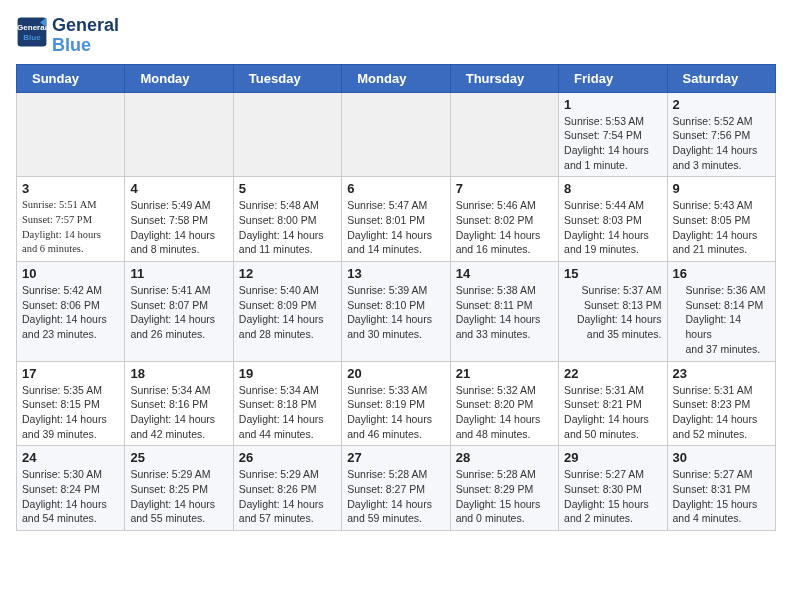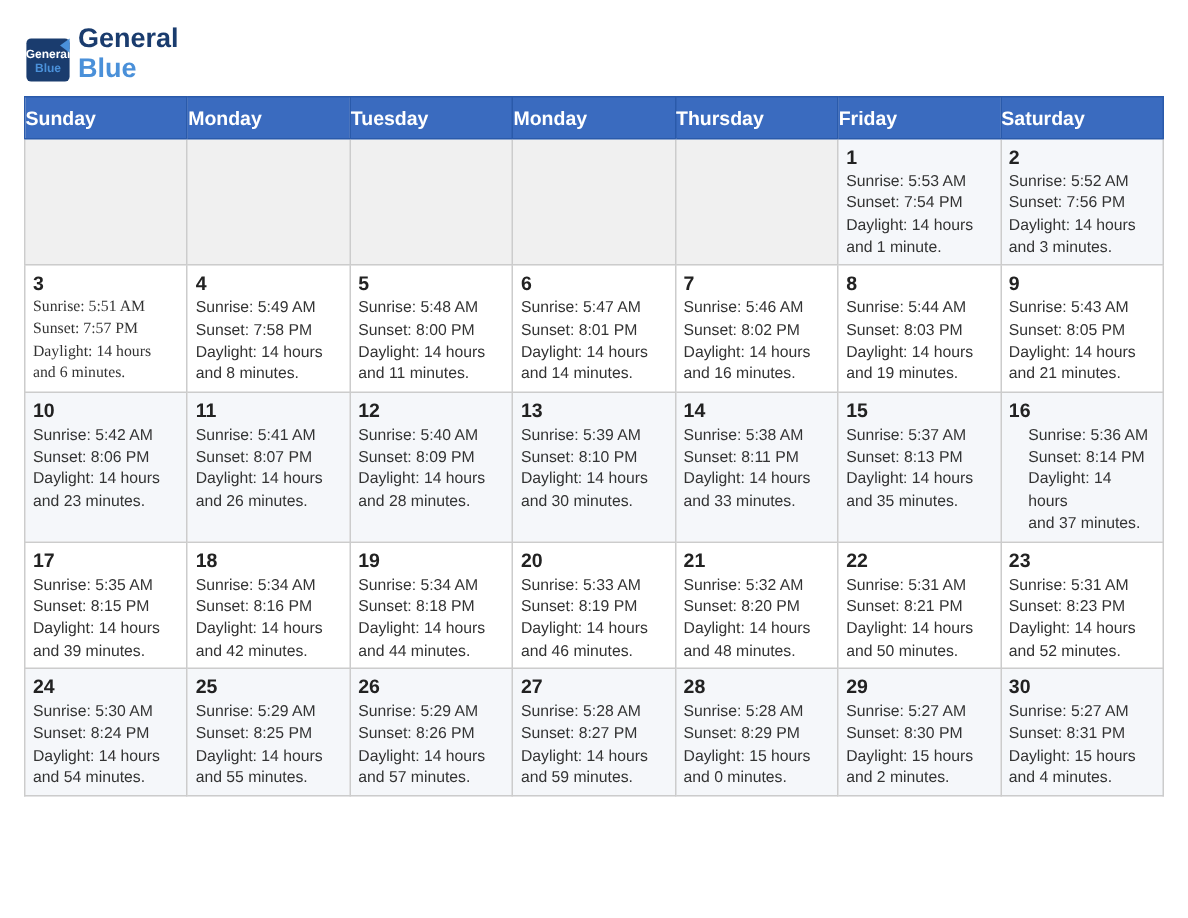--- a/index.html
+++ b/index.html
@@ -11,21 +11,21 @@
       padding: 16px;
     }
     .header-area {
       display: flex;
       justify-content: space-between;
       align-items: flex-start;
       margin-bottom: 8px;
     }
     .logo {
       display: flex;
-      align-items: flex-end;
+      align-items: flex-start;
       gap: 4px;
     }
     .logo-text {
       font-size: 18px;
       font-weight: bold;
       color: #1a3c6e;
       line-height: 1.1;
     }
     .logo-text span {
       color: #4a90d9;
@@ -47,21 +47,21 @@
       color: #444;
     }
     table {
       width: 100%;
       border-collapse: collapse;
     }
     thead tr th {
       background: #3a6bbf;
       color: #fff;
       font-size: 13px;
-      padding: 6px 0;
+      padding: 6px 15px;
       text-align: left;
       border: 1px solid #2a5aaa;
     }
     tbody tr td {
       border: 1px solid #ccc;
       vertical-align: top;
       padding: 4px 5px;
       font-size: 11px;
       color: #333;
       width: calc(100% / 7);
@@ -224,21 +224,21 @@
         </td>
         <td>
           <span class="day-number">14</span>
           <div class="day-detail" style="white-space: pre-line;">Sunrise: 5:38 AM
 Sunset: 8:11 PM
 Daylight: 14 hours
 and 33 minutes.</div>
         </td>
         <td>
           <span class="day-number">15</span>
-          <div class="day-detail" style="white-space: pre-line;">Sunrise: 5:37 AM
+          <div class="day-detail" style="white-space: pre-line; text-align: right;">Sunrise: 5:37 AM
 Sunset: 8:13 PM
 Daylight: 14 hours
 and 35 minutes.</div>
         </td>
         <td>
           <span class="day-number">16</span>
           <div class="day-detail" style="white-space: pre-line; margin-left: 13px;">Sunrise: 5:36 AM
 Sunset: 8:14 PM
 Daylight: 14 hours
 and 37 minutes.</div>

